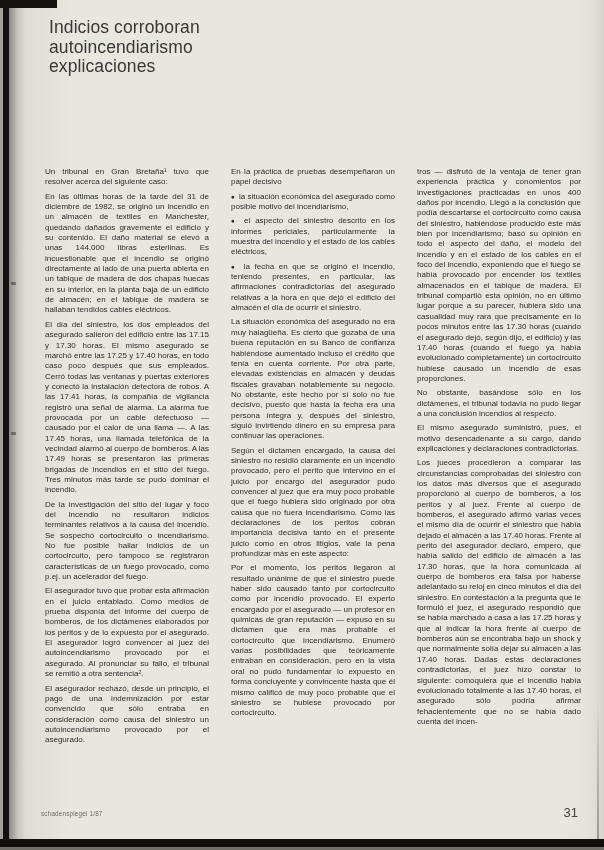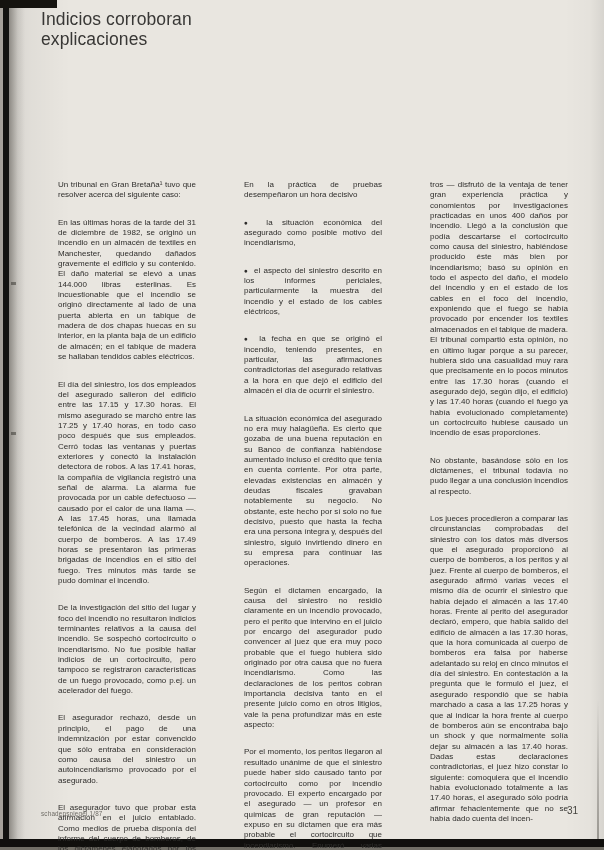--- a/index.html
+++ b/index.html
@@ -24,87 +24,89 @@
   .bottom-strip{position:absolute;left:0;top:847px;width:100%;height:3px;background:#716e66;}
   .edge-right-line{position:absolute;right:5px;top:700px;width:2px;height:150px;
     background:linear-gradient(180deg, rgba(60,57,50,0), rgba(60,57,50,0.45));border-radius:2px;}
   .edge-mark{position:absolute;left:11px;width:5px;height:3px;background:rgba(60,58,52,0.55);}
   .edge-mark.m1{top:282px;}
   .edge-mark.m2{top:432px;}
 
   .title{
     position:absolute;left:41px;top:10px;width:300px;
     font-size:17.5px;line-height:19.5px;font-weight:400;
-    color:#383735;margin:0;letter-spacing:0.1px;
+    color:#383735;margin:8px;letter-spacing:0.1px;
   }
   .title span{display:block;}
 
   .columns{
     position:absolute;left:41px;top:163px;width:544px;
     display:flex;gap:14px;
   }
   .col{width:172px;flex:0 0 172px;}
   .col p{
-    margin:17px;
+    margin:4px;
     font-size:8px;line-height:10.35px;
     text-align:justify;
     color:#2e2d2b;
     word-spacing:-0.1px;
   }
   .col .bullet{font-size:6.5px;letter-spacing:1px;}
 
   .footer-journal{
     position:absolute;left:41px;top:810px;
     font-size:6.3px;color:#6d6a64;letter-spacing:0.2px;
   }
   .footer-page{
     position:absolute;right:26px;top:805px;
-    font-size:10px;color:#45433f;text-align:right;
+    font-size:13px;color:#45433f;text-align:right;
   }
 </style>
 </head>
 <body>
 
 <div class="page">
 
   <div class="edge-outer-left"></div>
   <div class="edge-left"></div>
   <div class="edge-left-shade"></div>
   <div class="edge-top-bar"></div>
   <div class="edge-mark m1"></div>
   <div class="edge-mark m2"></div>
   <div class="edge-right-line"></div>
   <div class="bottom-bar"></div>
   <div class="bottom-strip"></div>
 
   <h1 class="title">
     <span>Indicios corroboran</span>
+    <span>autoincendiarismo</span>
     <span>explicaciones</span>
   </h1>
 
   <div class="columns">
     <div class="col" id="col-0">
         <p>Un tribunal en Gran Bretaña¹ tuvo que resolver acerca del siguiente caso:</p>
         <p>En las últimas horas de la tarde del 31 de diciembre de 1982, se originó un incendio en un almacén de textiles en Manchester, quedando dañados gravemente el edificio y su contenido. El daño material se elevó a unas 144.000 libras esterlinas. Es incuestionable que el incendio se originó directamente al lado de una puerta abierta en un tabique de madera de dos chapas huecas en su interior, en la planta baja de un edificio de almacén; en el tabique de madera se hallaban tendidos cables eléctricos.</p>
         <p>El día del siniestro, los dos empleados del asegurado salieron del edificio entre las 17.15 y 17.30 horas. El mismo asegurado se marchó entre las 17.25 y 17.40 horas, en todo caso poco después que sus empleados. Cerró todas las ventanas y puertas exteriores y conectó la instalación detectora de robos. A las 17.41 horas, la compañía de vigilancia registró una señal de alarma. La alarma fue provocada por un cable defectuoso — causado por el calor de una llama —. A las 17.45 horas, una llamada telefónica de la vecindad alarmó al cuerpo de bomberos. A las 17.49 horas se presentaron las primeras brigadas de incendios en el sitio del fuego. Tres minutos más tarde se pudo dominar el incendio.</p>
         <p>De la investigación del sitio del lugar y foco del incendio no resultaron indicios terminantes relativos a la causa del incendio. Se sospechó cortocircuito o incendiarismo. No fue posible hallar indicios de un cortocircuito, pero tampoco se registraron características de un fuego provocado, como p.ej. un acelerador del fuego.</p>
+        <p>El asegurador tuvo que probar esta afirmación en el juicio entablado. Como medios de prueba disponía del informe del cuerpo de bomberos, de los dictámenes elaborados por los peritos y de lo expuesto por el asegurado. El asegurador logró convencer al juez del autoincendiarismo provocado por el asegurado. Al pronunciar su fallo, el tribunal se remitió a otra sentencia².</p>
         <p>El asegurador rechazó, desde un principio, el pago de una indemnización por estar convencido que sólo entraba en consideración como causa del siniestro un autoincendiarismo provocado por el asegurado.</p>
-        <p>El asegurador tuvo que probar esta afirmación en el juicio entablado. Como medios de prueba disponía del informe del cuerpo de bomberos, de los dictámenes elaborados por los peritos y de lo expuesto por el asegurado. El asegurador logró convencer al juez del autoincendiarismo provocado por el asegurado. Al pronunciar su fallo, el tribunal se remitió a otra sentencia².</p>
       </div>
     <div class="col" id="col-1">
-        <p>En la práctica de pruebas desempeñaron un hora decisivo</p>
+        <p>En la práctica de pruebas desempeñaron un papel decisivo</p>
         <p><span class="bullet">●&nbsp;</span>la situación económica del asegurado como posible motivo del incendiarismo,</p>
         <p><span class="bullet">●&nbsp;</span>el aspecto del siniestro descrito en los informes periciales, particularmente la muestra del incendio y el estado de los cables eléctricos,</p>
         <p><span class="bullet">●&nbsp;</span>la fecha en que se originó el incendio, teniendo presentes, en particular, las afirmaciones contradictorias del asegurado relativas a la hora en que dejó el edificio del almacén el día de ocurrir el siniestro.</p>
         <p>La situación económica del asegurado no era muy halagüeña. Es cierto que gozaba de una buena reputación en su Banco de confianza habiéndose aumentado incluso el crédito que tenía en cuenta corriente. Por otra parte, elevadas existencias en almacén y deudas fiscales gravaban notablemente su negocio. No obstante, este hecho por sí solo no fue decisivo, puesto que hasta la fecha era una persona íntegra y, después del siniestro, siguió invirtiendo dinero en su empresa para continuar las operaciones.</p>
         <p>Según el dictamen encargado, la causa del siniestro no residió claramente en un incendio provocado, pero el perito que intervino en el juicio por encargo del asegurador pudo convencer al juez que era muy poco probable que el fuego hubiera sido originado por otra causa que no fuera incendiarismo. Como las declaraciones de los peritos cobran importancia decisiva tanto en el presente juicio como en otros litigios, vale la pena profundizar más en este aspecto:</p>
         <p>Por el momento, los peritos llegaron al resultado unánime de que el siniestro puede haber sido causado tanto por cortocircuito como por incendio provocado. El experto encargado por el asegurado — un profesor en químicas de gran reputación — expuso en su dictamen que era más probable el cortocircuito que incendiarismo. Enumeró varias posibilidades que teóricamente entraban en consideración, pero en la vista oral no pudo fundamentar lo expuesto en forma concluyente y convincente hasta que él mismo calificó de muy poco probable que el siniestro se hubiese provocado por cortocircuito.</p>
       </div>
     <div class="col" id="col-2">
         <p>tros — disfrutó de la ventaja de tener gran experiencia práctica y conomientos por investigaciones practicadas en unos 400 daños por incendio. Llegó a la conclusión que podía descartarse el cortocircuito como causa del siniestro, habiéndose producido éste más bien por incendiarismo; basó su opinión en todo el aspecto del daño, el modelo del incendio y en el estado de los cables en el foco del incendio, exponiendo que el fuego se había provocado por encender los textiles almacenados en el tabique de madera. El tribunal compartió esta opinión, no en último lugar porque a su parecer, hubiera sido una casualidad muy rara que precisamente en lo pocos minutos entre las 17.30 horas (cuando el asegurado dejó, según dijo, el edificio) y las 17.40 horas (cuando el fuego ya había evolucionado completamente) un cortocircuito hubiese causado un incendio de esas proporciones.</p>
         <p>No obstante, basándose sólo en los dictámenes, el tribunal todavía no pudo llegar a una conclusión incendios al respecto.</p>
+        <p>El mismo asegurado suministró, pues, el motivo desencadenante a su cargo, dando explicaciones y declaraciones contradictorias.</p>
         <p>Los jueces procedieron a comparar las circunstancias comprobadas del siniestro con los datos más diversos que el asegurado proporcionó al cuerpo de bomberos, a los peritos y al juez. Frente al cuerpo de bomberos, el asegurado afirmó varias veces el mismo día de ocurrir el siniestro que había dejado el almacén a las 17.40 horas. Frente al perito del asegurador declaró, empero, que había salido del edificio de almacén a las 17.30 horas, que la hora comunicada al cuerpo de bomberos era falsa por haberse adelantado su reloj en cinco minutos el día del siniestro. En contestación a la pregunta que le formuló el juez, el asegurado respondió que se había marchado a casa a las 17.25 horas y que al indicar la hora frente al cuerpo de bomberos aún se encontraba bajo un shock y que normalmente solía dejar su almacén a las 17.40 horas. Dadas estas declaraciones contradictorias, el juez hizo constar lo siguiente: comoquiera que el incendio había evolucionado totalmente a las 17.40 horas, el asegurado sólo podría afirmar fehacientemente que no se había dado cuenta del incen-</p>
       </div>
   </div>
 
   <div class="footer-journal">schadenspiegel 1/87</div>
   <div class="footer-page">31</div>
 </div>
 
 </body></html>

